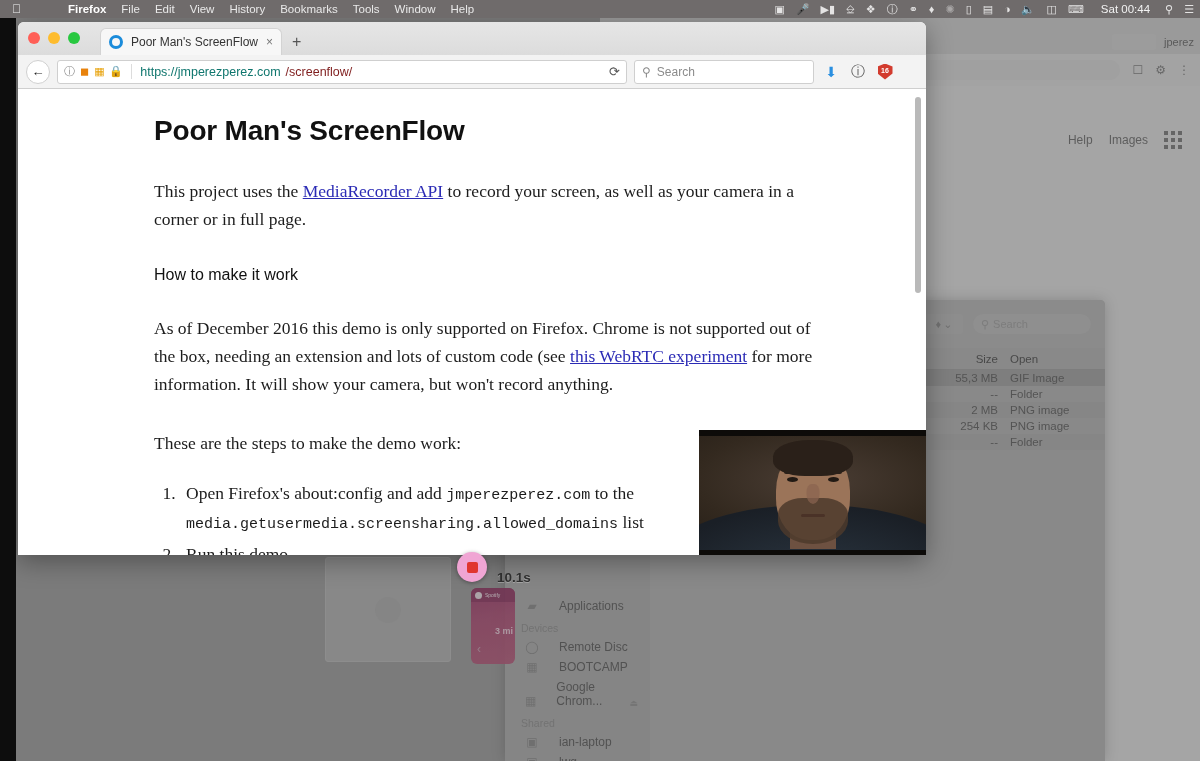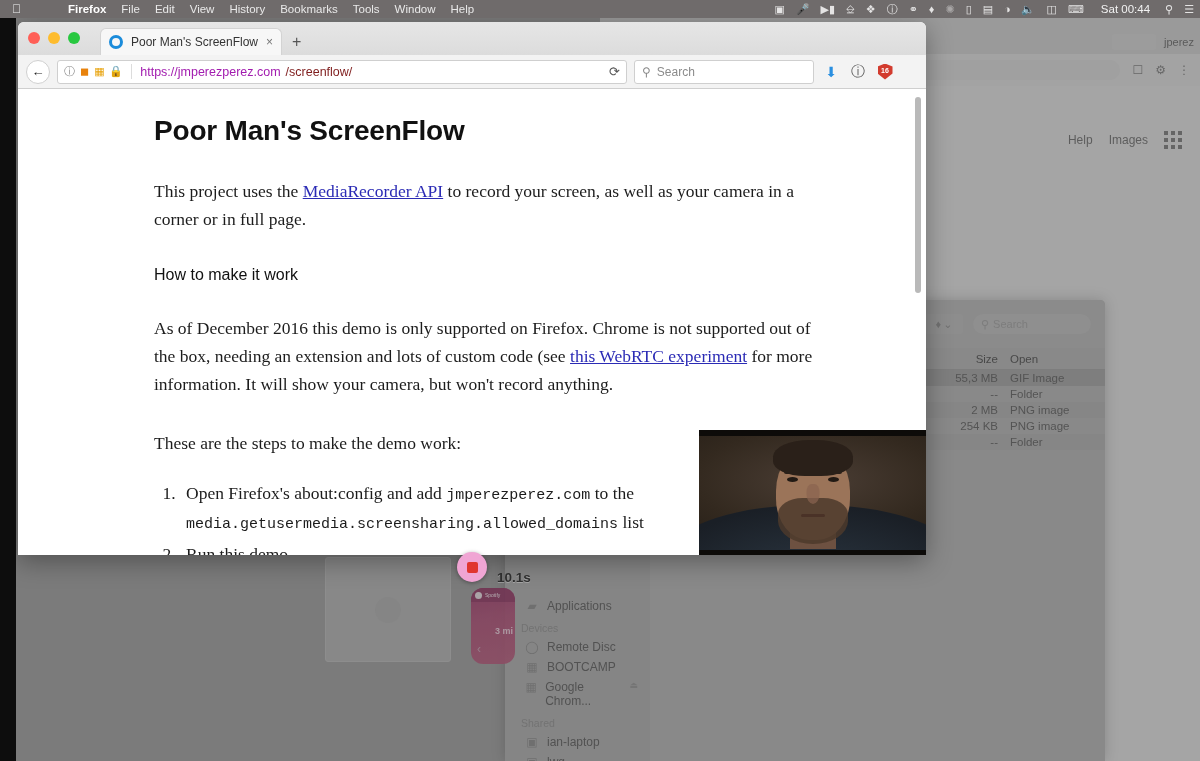--- a/index.html
+++ b/index.html
@@ -84,21 +84,21 @@
   .finder-search {
     width: 118px; height: 20px; background: #a8a8a8; border-radius: 10px;
     display: flex; align-items: center; gap: 4px; padding-left: 8px;
     font-size: 11px; color: #8e8e8e;
   }
   .finder-sidebar {
     position: absolute; left: 0; top: 48px; width: 145px; bottom: 0;
     background: #9a9a9a; padding-top: 248px; font-size: 12px; color: #6e6e6e;
   }
   .fs-header { padding: 6px 0 3px 16px; font-size: 10.5px; color: #7e7e7e; }
-  .fs-row { display: flex; align-items: flex-start; gap: 8px; padding: 3px 0 3px 20px; color: #4e4e4e; font-size: 12px;}
+  .fs-row { display: flex; align-items: flex-end; gap: 20px; padding: 3px 0 3px 20px; color: #4e4e4e; font-size: 12px;}
   .fs-row .gly { width: 14px; height: 14px; display:inline-flex; align-items:center; justify-content:center; font-size:12px; color:#7a7a7a;}
   .fs-row .eject { margin-left: auto; margin-right: 12px; font-size: 9px; color: #828282;}
   .finder-main { position: absolute; left: 145px; top: 48px; right: 0; bottom: 0; background: #a0a0a0; }
   .finder-colhead {
     display: flex; height: 22px; align-items: center; border-bottom: 1px solid #8e8e8e;
     font-size: 11.5px; color: #3f3f3f;
   }
   .finder-colhead .c-name { flex: 1; }
   .finder-colhead .c-size { width: 80px; text-align: right; padding-right: 12px; }
   .finder-colhead .c-kind { width: 95px; }
@@ -123,21 +123,21 @@
     width: 14px; height: 14px; border-radius: 50%; background: #3a3a3a; color: #cfcfcf;
     font-size: 10px; display:flex; align-items:center; justify-content:center; font-weight:bold;
   }
   .card-spotify .blob {
     position:absolute; left:50%; top:50%; transform: translate(-50%,-50%);
     width: 26px; height: 26px; border-radius: 50%; background: #9a9a9a;
   }
   .card-pink {
     position: absolute; left: 471px; top: 588px; width: 44px; height: 76px;
     background: linear-gradient(170deg,#8d2c5c 0%, #9c3d64 40%, #a3496a 100%);
-    border-radius: 12px; z-index: 11; overflow: hidden; opacity:.92;
+    border-radius: 6px; z-index: 11; overflow: hidden; opacity:.92;
   }
   .card-pink .hdr { height: 14px; background: #7e2451; display:flex; align-items:center; gap:3px; padding-left:4px;}
   .card-pink .hdr .dot { width: 7px; height: 7px; border-radius: 50%; background: #d7cbd2; }
   .card-pink .hdr .lbl { font-size: 5px; color: #e2d5dc; }
   .card-pink .mins { position:absolute; right: 2px; top: 38px; font-size: 9px; color: #d9b9c8; font-weight: bold;}
   .card-pink .chev { position:absolute; left: 6px; top: 54px; font-size: 12px; color: #b58ba0; }
 
   
   .rec-btn {
     position: absolute; left: 457px; top: 552px; width: 30px; height: 30px;
@@ -191,21 +191,21 @@
   .url-bar {
     flex: 1; height: 24px; background: #fff; border: 1px solid #cfcfcf; border-radius: 3px;
     display: flex; align-items: center; gap: 5px; padding: 0 6px; font-size: 12.5px;
   }
   .url-bar .ico { font-size: 11px; display:flex; align-items:center; }
   .ico-info { color: #8a8a8a; }
   .ico-cam { color: #e8820c; font-size: 12px; }
   .ico-share { color: #e8a30c; font-size: 12px; }
   .ico-lock { color: #2ea24a; font-size: 12px; }
   .url-bar .sep { width:1px; height: 15px; background: #dcdcdc; margin: 0 3px;}
-  .url-bar .u-domain { color: #a21caf; text-align: center; }
+  .url-bar .u-domain { color: #0f766e; text-align: center; }
   .url-bar .u-path { color: #7f1d1d; }
   .url-bar .reload { margin-left: auto; color: #555; font-size: 13px; }
   .search-bar {
     width: 180px; height: 24px; background: #fff; border: 1px solid #cfcfcf; border-radius: 3px;
     display: flex; align-items: center; gap: 6px; padding: 0 7px; font-size: 12px; color: #8b8b8b;
   }
   .nav-ico { font-size: 14px; display:flex; align-items:center; justify-content:center; width:20px;}
   .dl-arrow { color: #2a8fe0; }
   .shield {
     width: 15px; height: 16px; background: #d23b2e;

